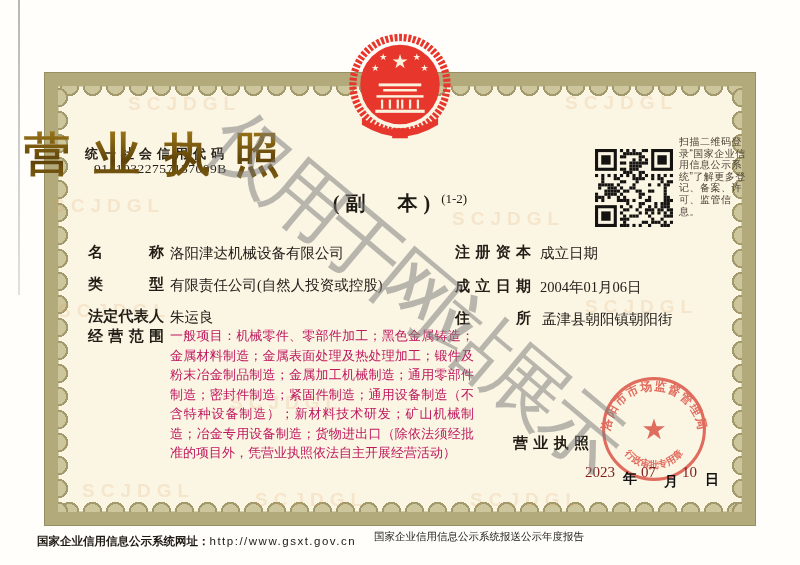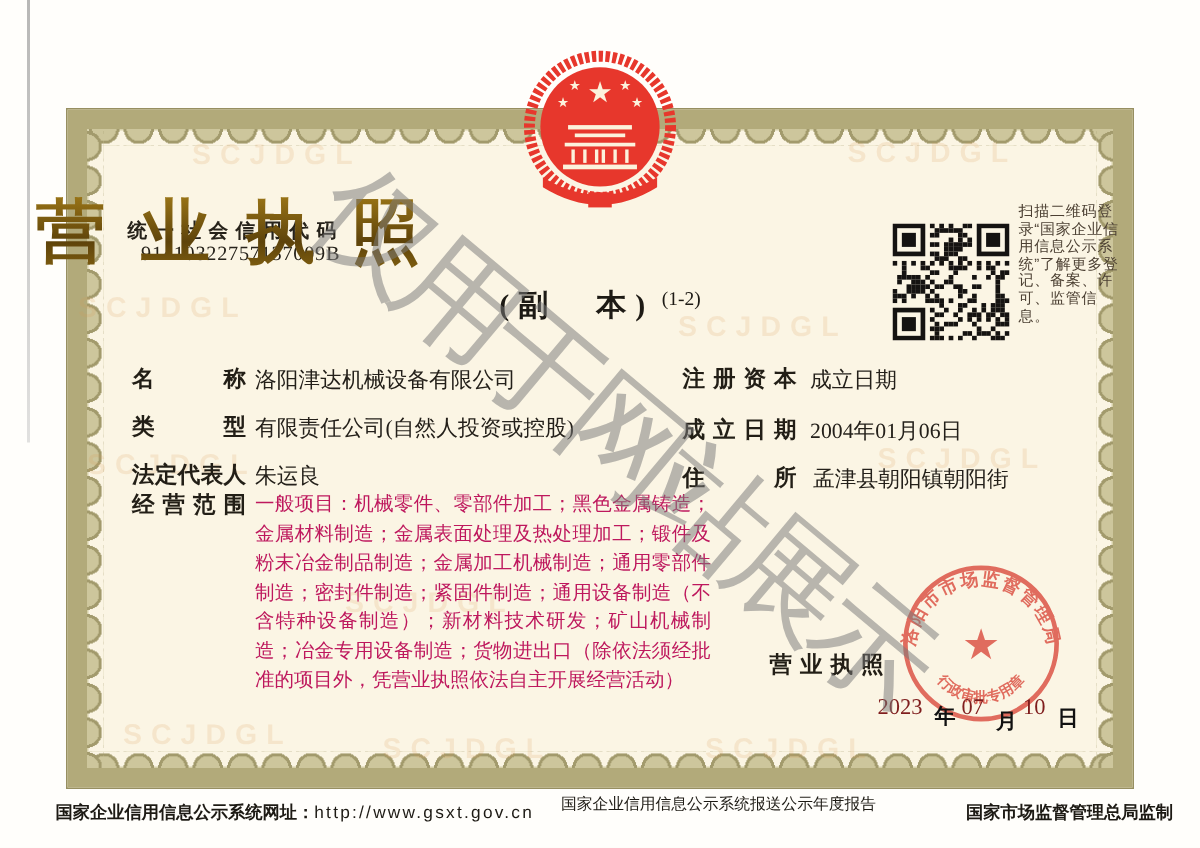--- a/index.html
+++ b/index.html
@@ -374,17 +374,16 @@
   <div class="dateline">
     <span class="num">2023</span><span class="lbl l-year">年</span><span class="num">07</span><span class="lbl l-month">月</span><span class="num">10</span><span class="lbl l-day">日</span>
   </div>
 
   <div class="f-left">
     <span>国家企业信用信息公示系统网址：</span><span class="url">http://www.gsxt.gov.cn</span>
   </div>
   <div class="f-mid">
     <div>国家企业信用信息公示系统报送公示年度报告</div>
   </div>
-  <div class="f-right">国家市场监督管理总局监制</div>
 
   <div class="watermark">仅用于网站展示</div>
 
 </div>
 
 </body></html>

